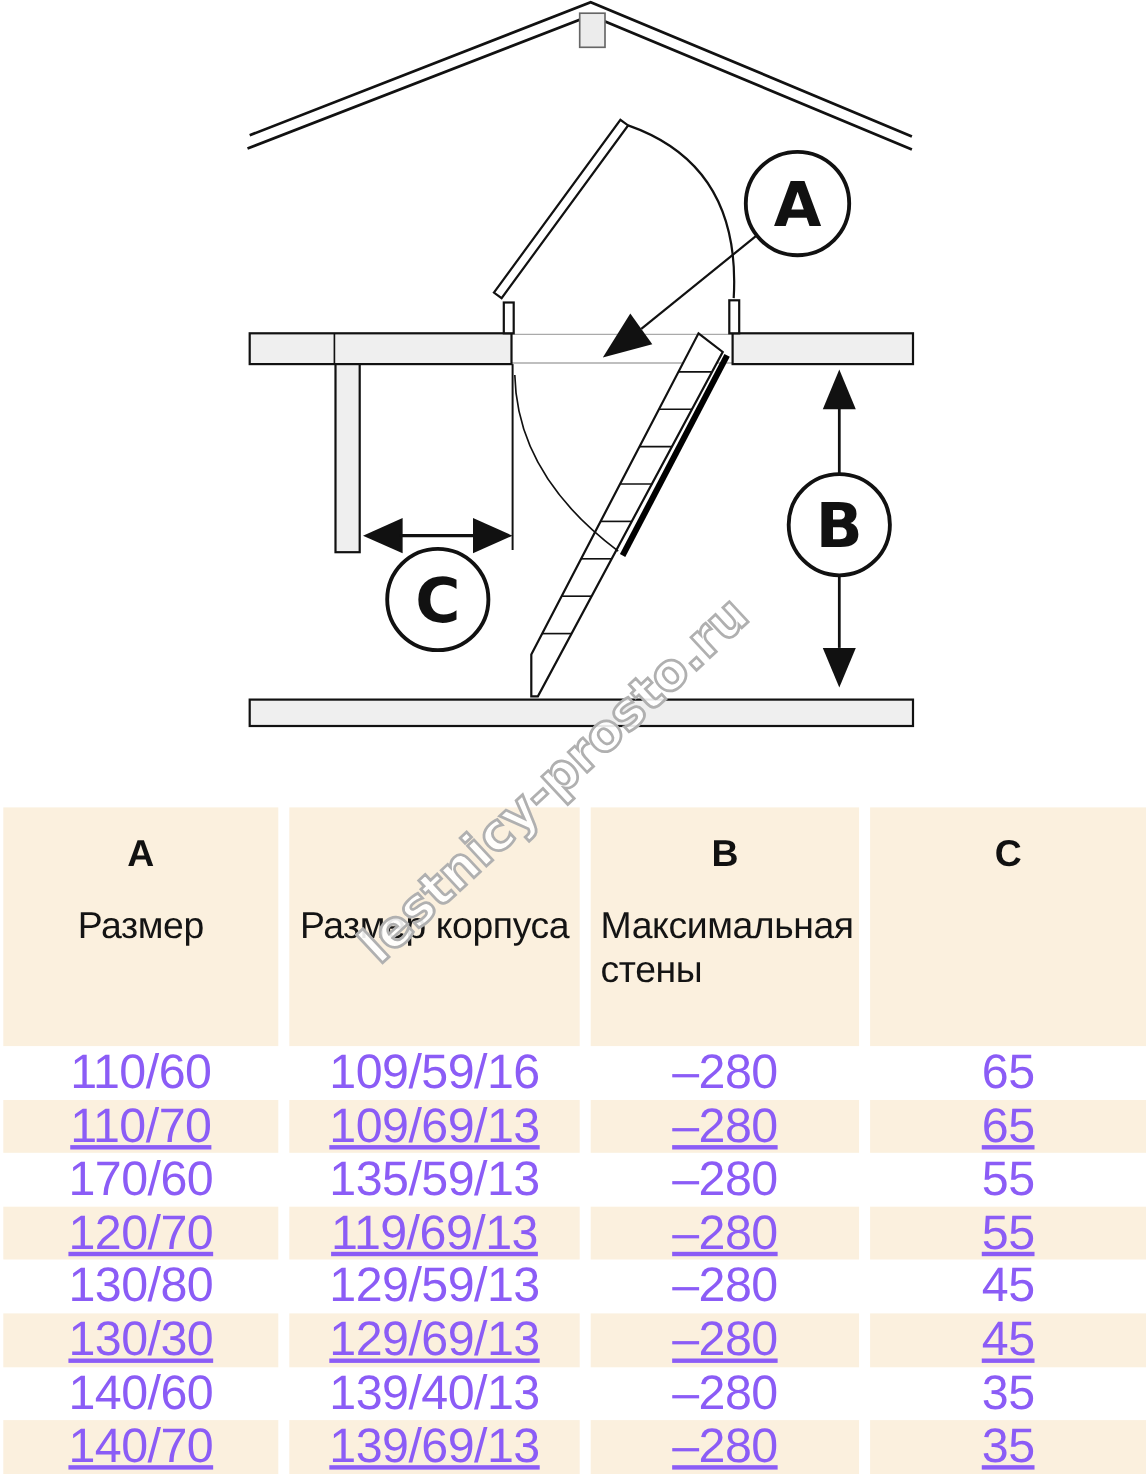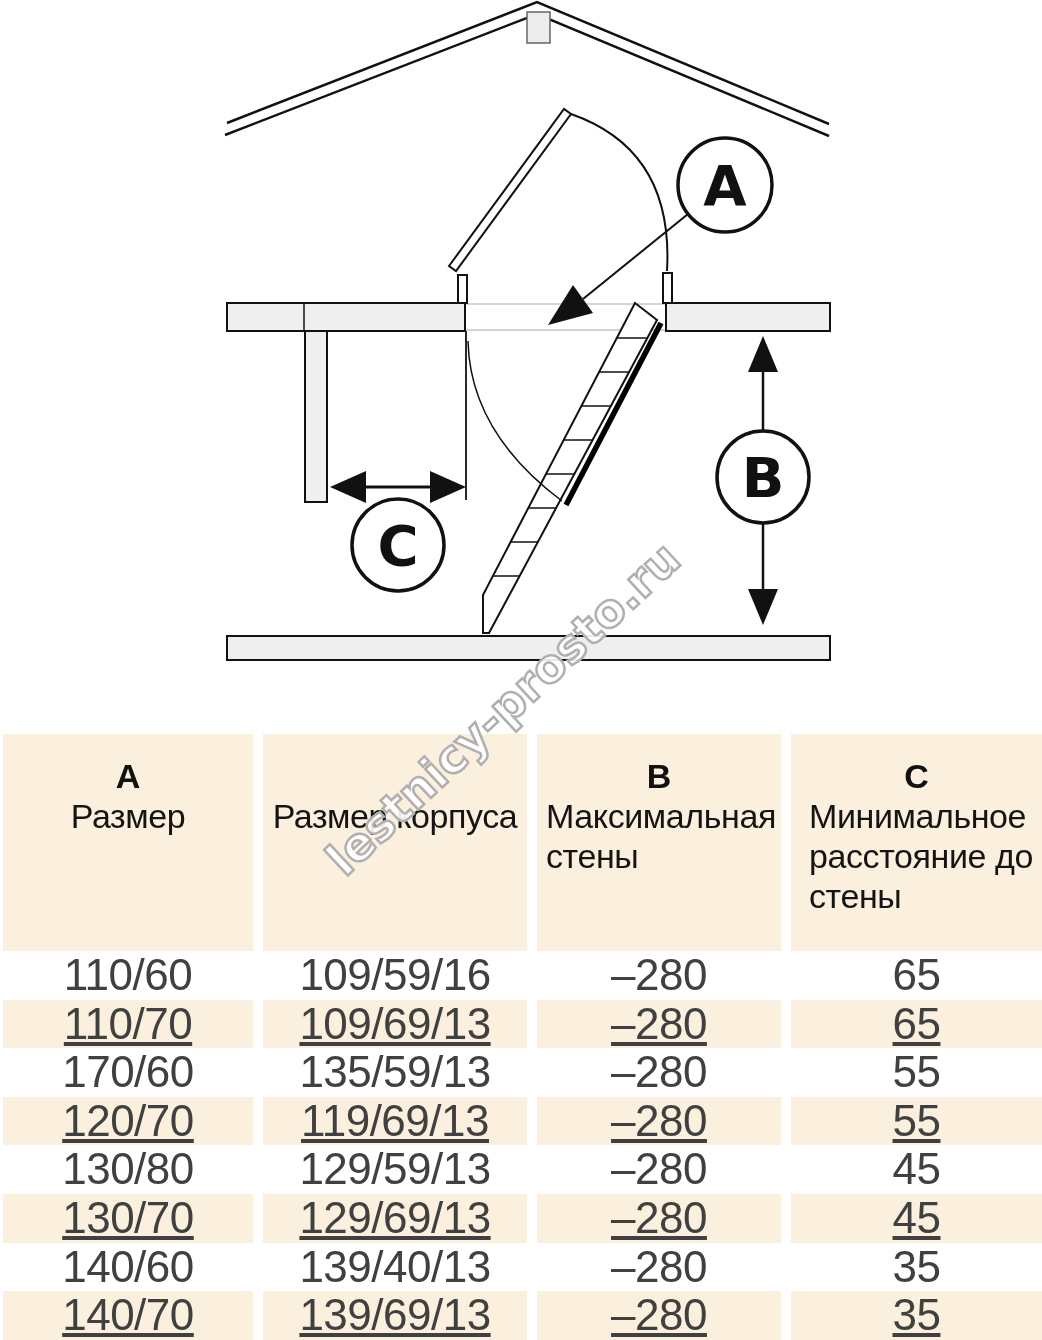--- a/index.html
+++ b/index.html
@@ -3,28 +3,28 @@
 <meta charset="utf-8">
 <style>
   html,body{margin:0;padding:0;background:#fff;}
   body{width:1042px;height:1340px;position:relative;overflow:hidden;
        font-family:"Liberation Sans",sans-serif;color:#1c1c1c;}
   .stage{position:absolute;inset:0;}
   #diagram{position:absolute;left:0;top:0;}
   .cols{display:grid;grid-template-columns:250px 264px 244px 251px;gap:0 10px;}
   .hcell{background:var(--cream);height:217px;box-sizing:border-box;padding-top:22px;}
   .hletter{height:40px;line-height:40px;text-align:center;font-weight:700;font-size:34px;color:#111;}
-  .htitle{font-size:34px;line-height:40px;letter-spacing:-0.4px;color:#141414;}
+  .htitle{margin-top:26px;font-size:34px;line-height:40px;letter-spacing:-0.4px;color:#141414;}
   .htitle.center{text-align:center;}
   .htitle.left{text-align:left;}
   .hcell.c3 .htitle{padding-left:9px;padding-right:2px;}
   .hcell.c4 .htitle{padding-left:18px;padding-right:2px;}
   .trow{display:contents;}
   .tcell{height:48.6px;line-height:48.6px;text-align:center;font-size:44px;
-         letter-spacing:-0.5px;color:#404040;box-sizing:border-box;}
+         letter-spacing:-0.5px;color:#8b5cf6;box-sizing:border-box;}
   .trow.stripe .tcell{background:var(--cream);text-decoration:underline;}
   #watermark-overlay{position:absolute;left:0;top:0;pointer-events:none;}
 </style>
 </head>
 <body>
 
 <div class="stage">
 
   <svg id="diagram" width="1042" height="732" viewBox="0 0 1042 732">
 
@@ -108,21 +108,20 @@
     <div class="hcell c2">
       <div class="hletter"></div>
       <div class="htitle center">Размер корпуса</div>
     </div>
     <div class="hcell c3">
       <div class="hletter">B</div>
       <div class="htitle left">Максимальная стены</div>
     </div>
     <div class="hcell c4">
       <div class="hletter">C</div>
-      <div class="htitle left">Минимальное расстояние до стены</div>
     </div>
 
     <div class="trow">
       <div class="tcell">110/60</div>
       <div class="tcell">109/59/16</div>
       <div class="tcell">–280</div>
       <div class="tcell">65</div>
     </div>
     <div class="trow stripe">
       <div class="tcell">110/70</div>
@@ -142,21 +141,21 @@
       <div class="tcell">–280</div>
       <div class="tcell">55</div>
     </div>
     <div class="trow">
       <div class="tcell">130/80</div>
       <div class="tcell">129/59/13</div>
       <div class="tcell">–280</div>
       <div class="tcell">45</div>
     </div>
     <div class="trow stripe">
-      <div class="tcell">130/70</div>
+      <div class="tcell">130/30</div>
       <div class="tcell">129/69/13</div>
       <div class="tcell">–280</div>
       <div class="tcell">45</div>
     </div>
     <div class="trow">
       <div class="tcell">140/60</div>
       <div class="tcell">139/40/13</div>
       <div class="tcell">–280</div>
       <div class="tcell">35</div>
     </div>

